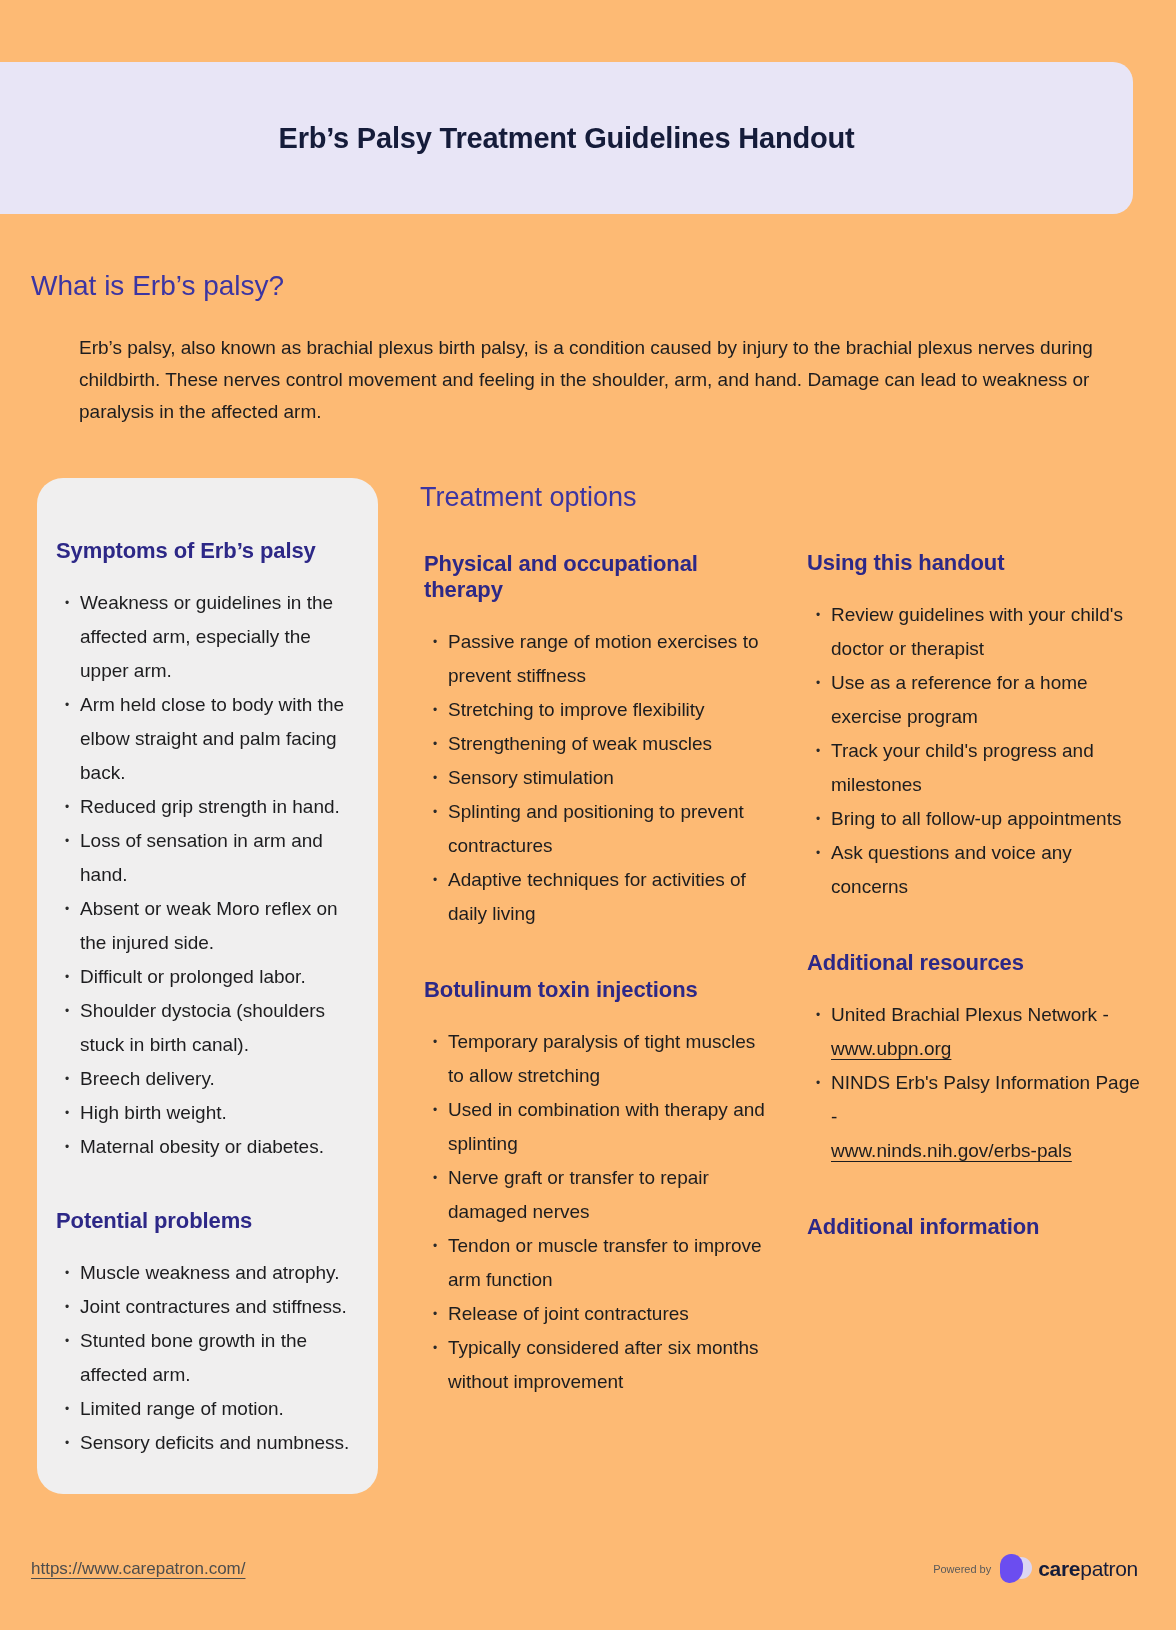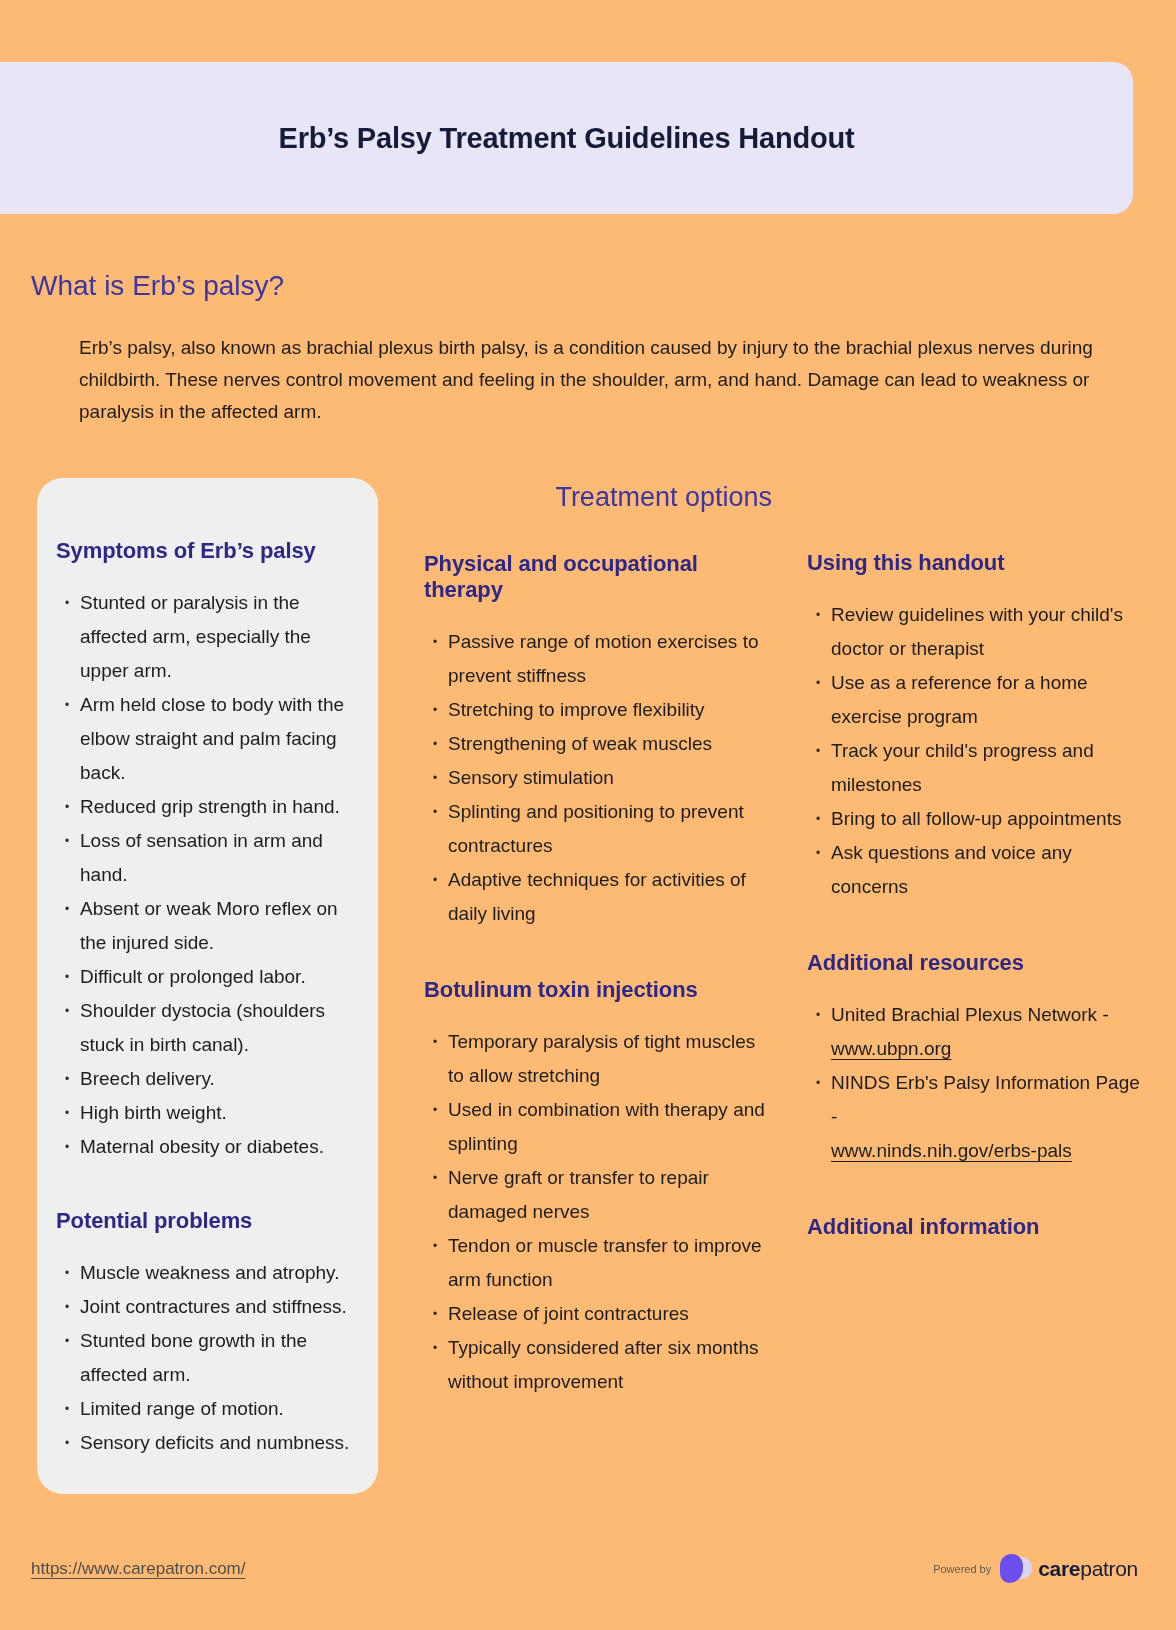--- a/index.html
+++ b/index.html
@@ -64,21 +64,20 @@
     padding: 60px 18px 34px 19px;
   }
   .col-middle { width: 352px; margin-left: 42px; }
   .col-right  { width: 342px; margin-left: 31px; }
 
   .col-heading {
     font-size: 27px;
     font-weight: 400;
     color: var(--c-heading, #3c35a2);
     margin-top: 4px;
-    text-align: right;
   }
   .subheading {
     font-size: 22px;
     font-weight: 700;
     color: var(--c-subheading, #2d2887);
     letter-spacing: -0.1px;
   }
   .panel .subheading { margin: 0 0 22px 0; }
   .panel section + section .subheading { margin-top: 44px; }
   .col-middle .subheading { margin: 38px 4px 22px 4px; }
@@ -162,21 +161,21 @@
   </section>
 
   <div class="columns">
 
     <aside class="panel">
       <section>
         <h3 class="subheading">Symptoms of Erb’s palsy</h3>
         <div class="list">
             <div class="bullet-item">
               <span class="dot">•</span>
-              <span class="bullet-text">Stunted or paralysis in the affected arm, especially the upper arm.</span>
+              <span class="bullet-text">Weakness or guidelines in the affected arm, especially the upper arm.</span>
             </div>
             <div class="bullet-item">
               <span class="dot">•</span>
               <span class="bullet-text">Arm held close to body with the elbow straight and palm facing back.</span>
             </div>
             <div class="bullet-item">
               <span class="dot">•</span>
               <span class="bullet-text">Reduced grip strength in hand.</span>
             </div>
             <div class="bullet-item">

